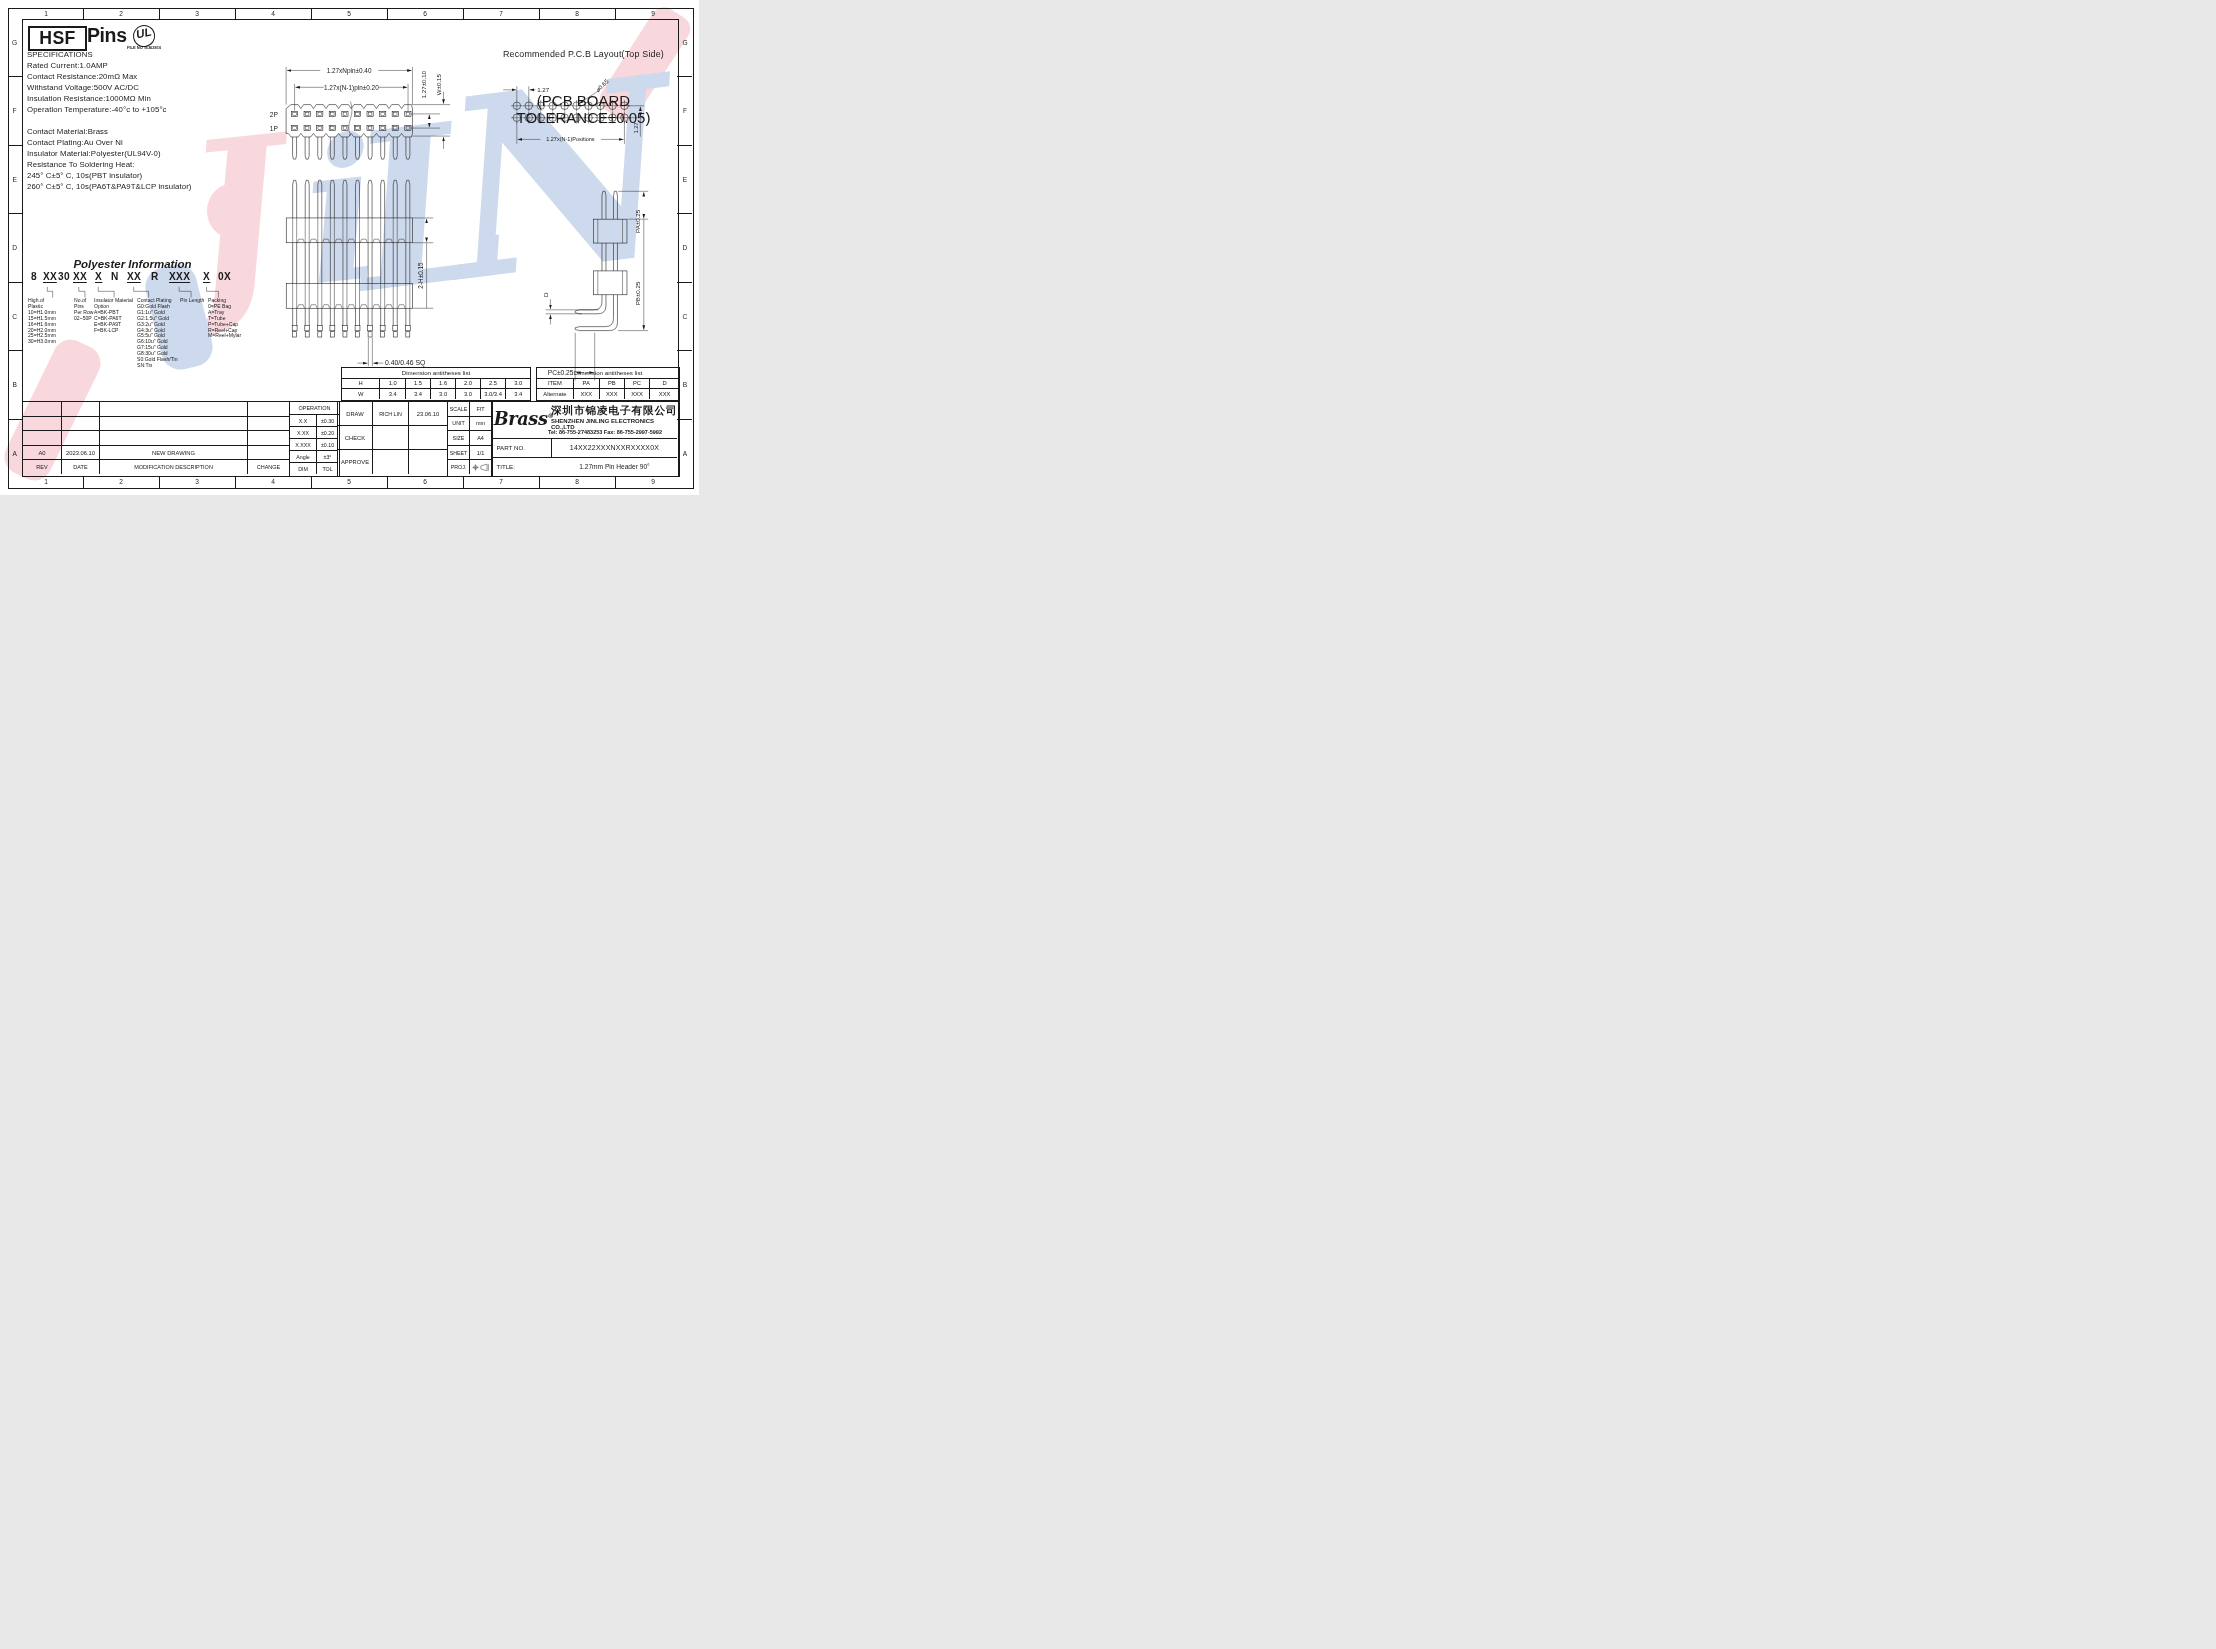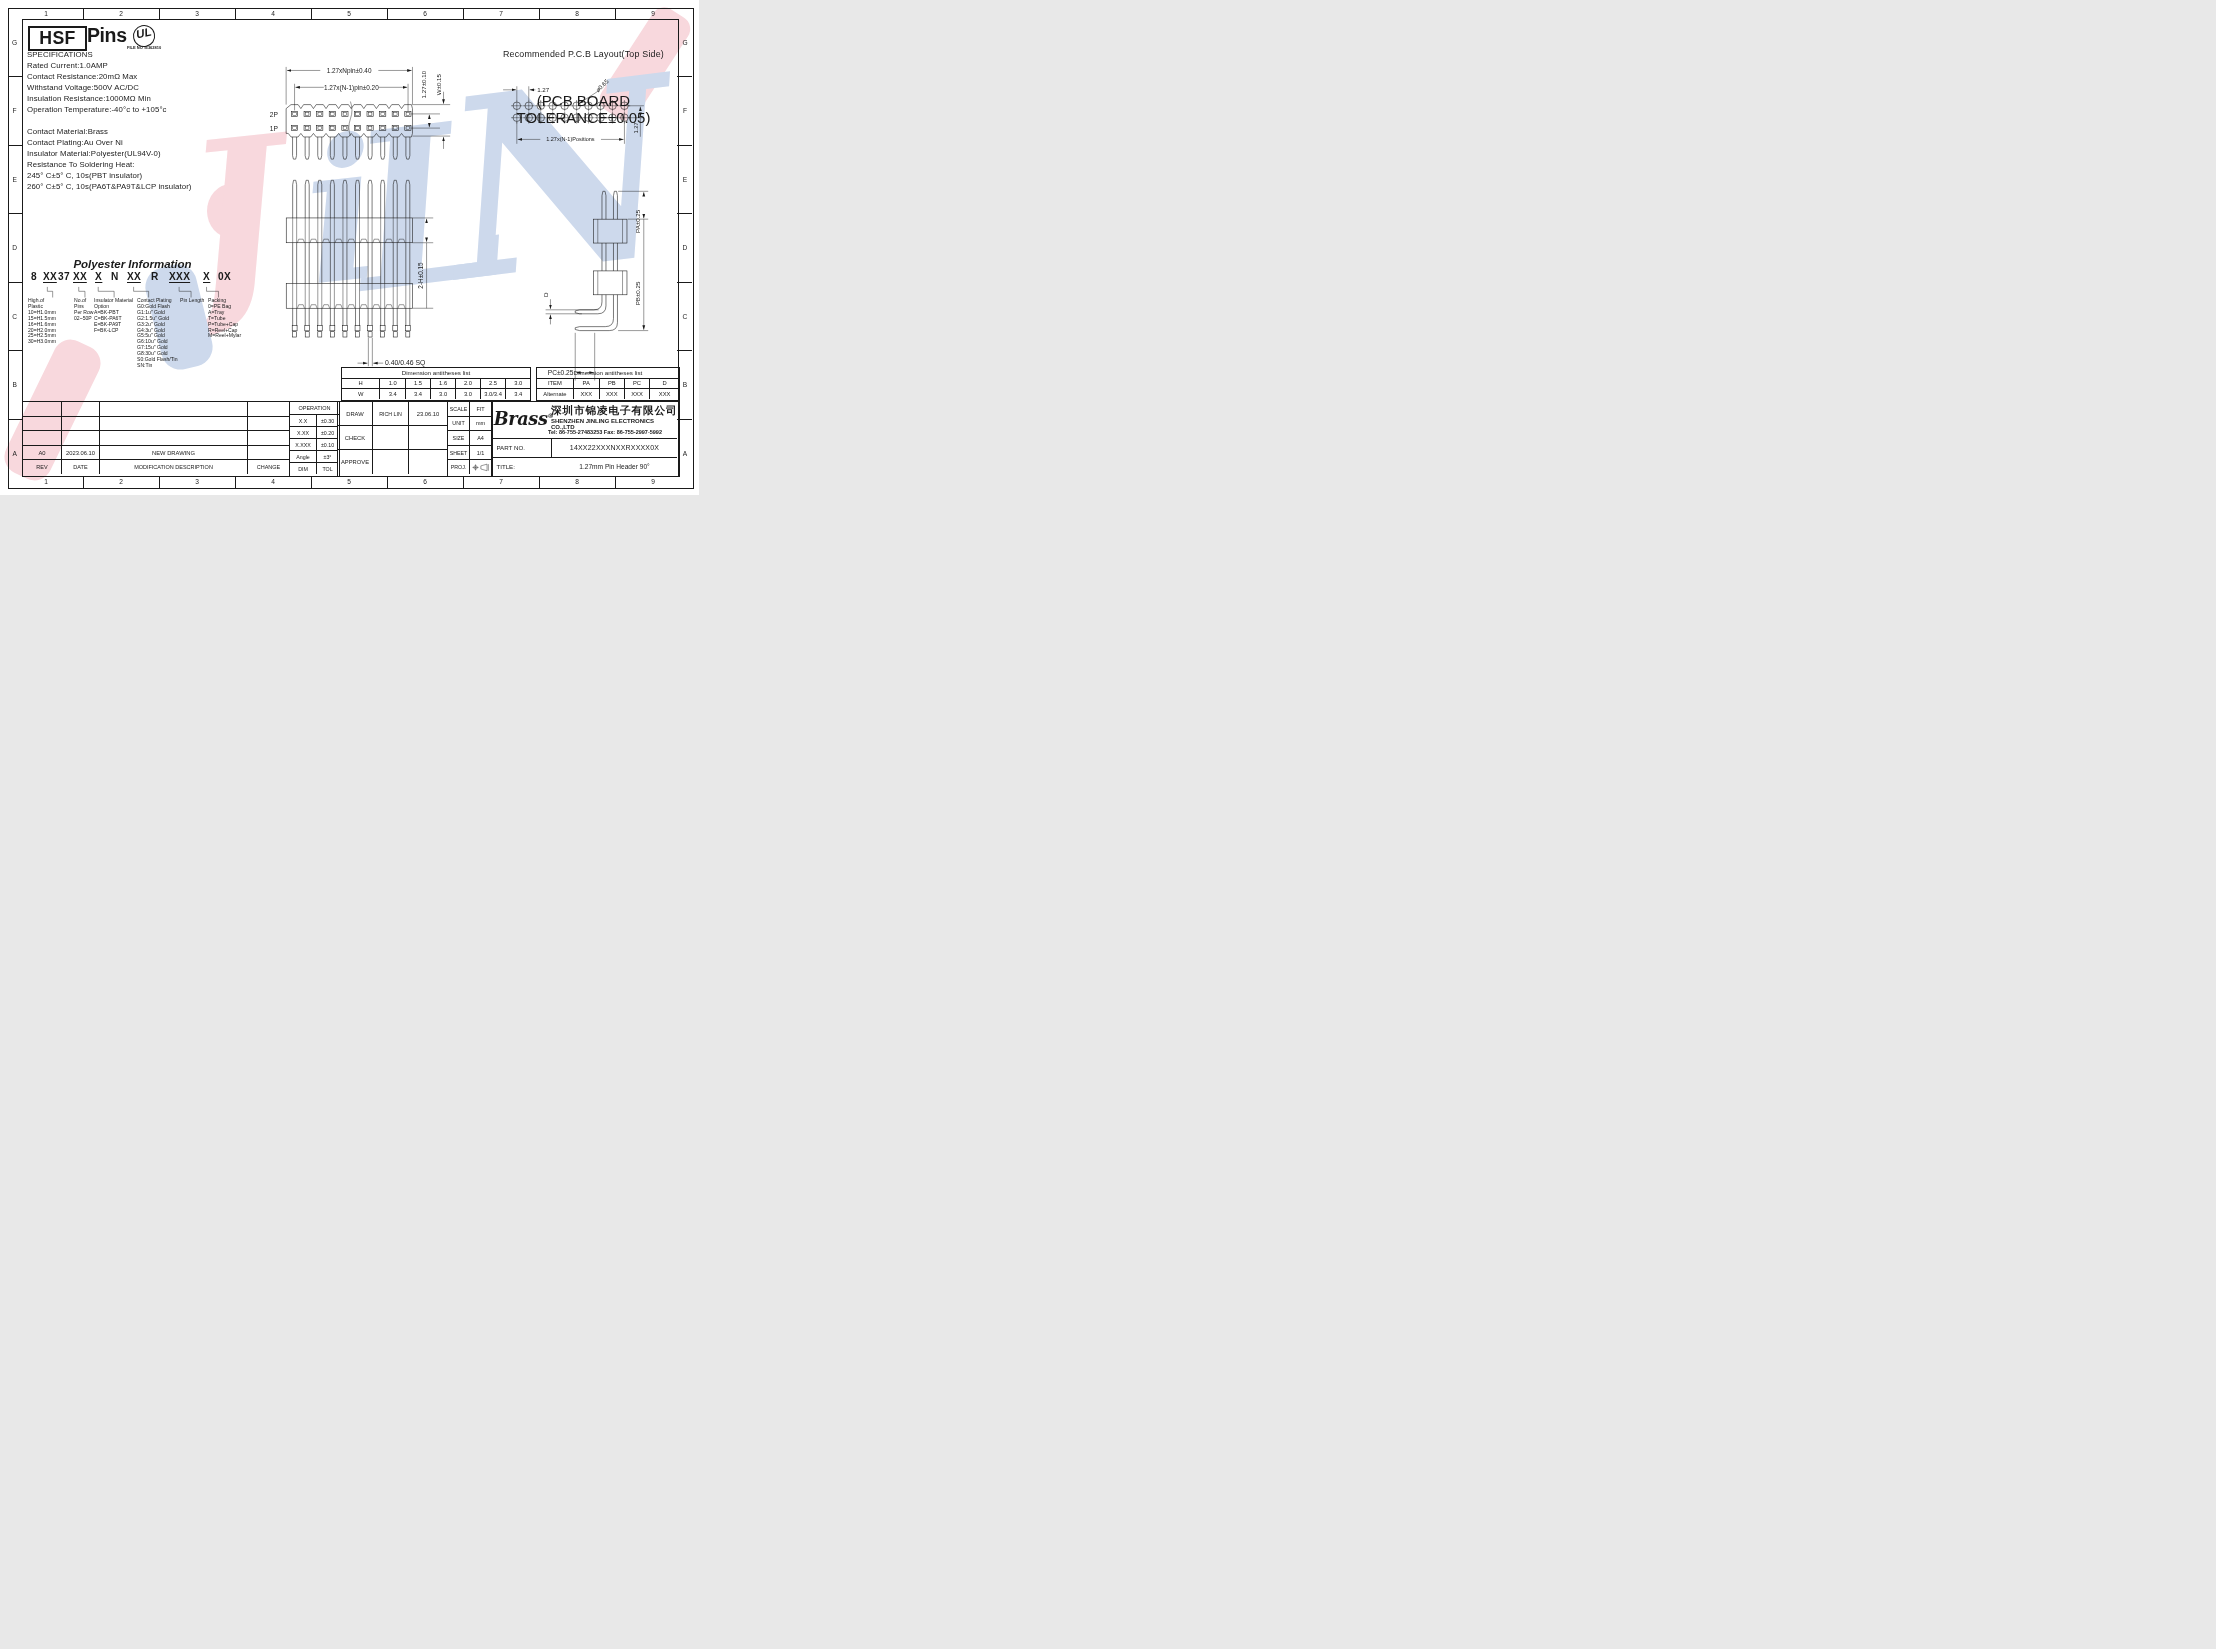--- a/index.html
+++ b/index.html
@@ -554,21 +554,21 @@
     <line class="dl" x1="281" y1="332" x2="281" y2="440"></line>
     <line class="dl" x1="257" y1="422" x2="239" y2="422" marker-end="url(#a3)"></line>
     <line class="dl" x1="261" y1="422" x2="279" y2="422" marker-end="url(#a3)"></line>
     <text x="233" y="427" font-size="15" text-anchor="end">PC±0.25</text>
   </svg>
 
   <div class="abs lay" style="left:66px;top:258px;width:133px;text-align:center;font-size:11.5px;font-weight:bold;font-style:italic;">Polyester Information</div>
   <div id="ordering-code" class="abs lay" style="left:0;top:270px;width:275px;height:17.7px;">
       <div class="codegrp" style="left:31px;top:0;">8</div>
       <div class="codegrp u" style="left:43px;top:0;">XX</div>
-      <div class="codegrp" style="left:58px;top:0;">37</div>
+      <div class="codegrp" style="left:58px;top:0;">30</div>
       <div class="codegrp u" style="left:73px;top:0;">XX</div>
       <div class="codegrp u" style="left:95px;top:0;">X</div>
       <div class="codegrp" style="left:111px;top:0;">N</div>
       <div class="codegrp u" style="left:127px;top:0;">XX</div>
       <div class="codegrp" style="left:151px;top:0;">R</div>
       <div class="codegrp u" style="left:169px;top:0;">XXX</div>
       <div class="codegrp u" style="left:203px;top:0;">X</div>
       <div class="codegrp" style="left:218px;top:0;">0X</div>
     </div>
   <svg id="svg-leads" class="lay" style="left:26.6px;top:286px;" width="222" height="17.7" viewBox="0 0 500 40">

